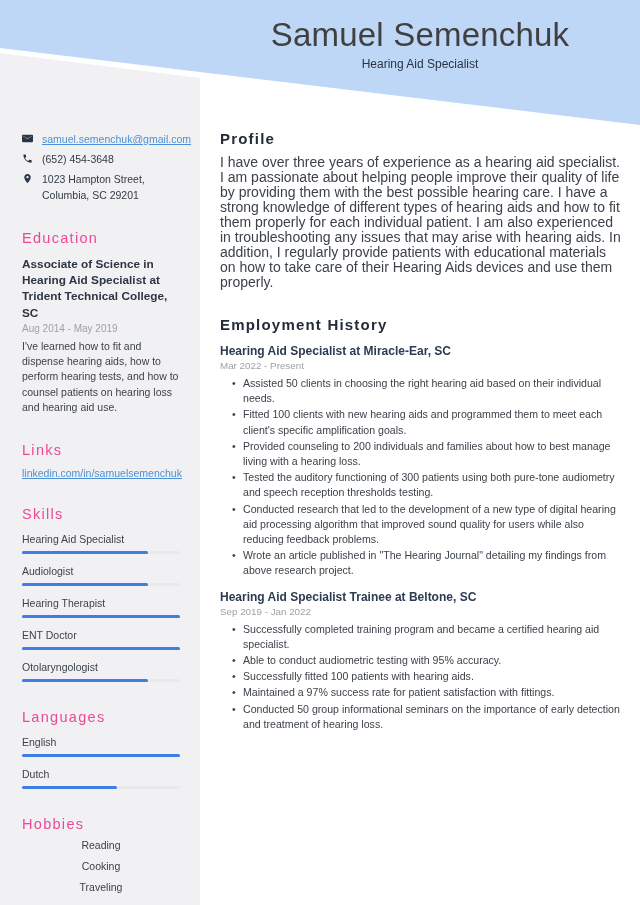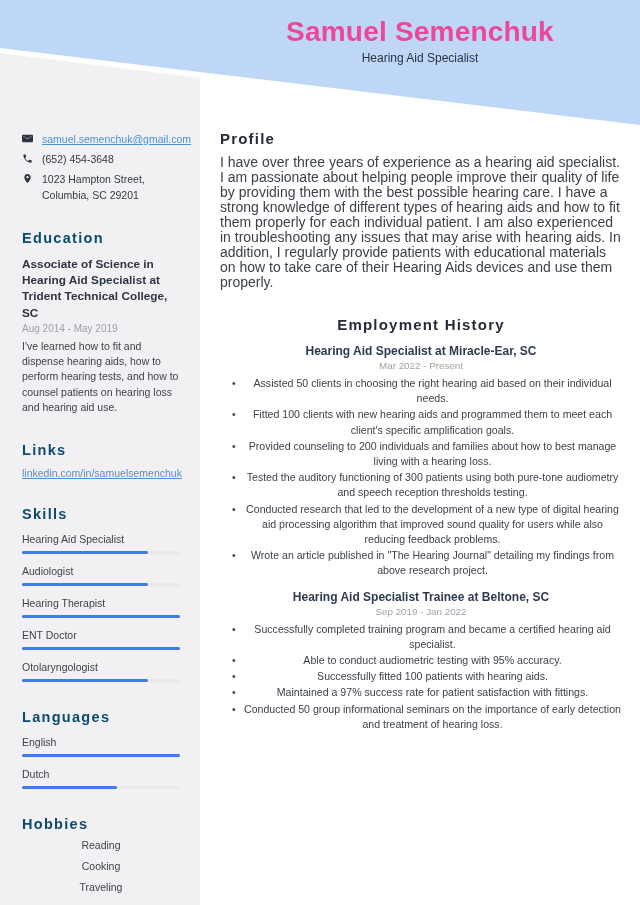--- a/index.html
+++ b/index.html
@@ -16,35 +16,35 @@
   }
   .sidebar-bg {
     position:absolute; top:0; left:0; width:200px; height:905px;
     background:#f1f1f3;
     clip-path:polygon(0 53px, 200px 78px, 200px 905px, 0 905px);
   }
   .header-text {
     position:absolute; left:200px; top:16px; width:440px; text-align:center;
   }
   .header-name {
-    font-size:28px; font-weight:bold; color:#ec4899; letter-spacing:0.2px;
+    font-size:33px; font-weight:normal; color:#404040; letter-spacing:0.2px;
     line-height:1.15;
   }
   .header-title { font-size:12px; color:#2a3342; margin-top:3px; }
 
   
   .sidebar {
     position:absolute; left:22px; top:132px; width:158px; font-size:10.5px;
   }
   .contact-row { display:flex; align-items:flex-start; margin-bottom:5px; color:#323a45; line-height:1.45; }
   .contact-row .cicon { flex:0 0 12px; height:12px; margin-right:8px; margin-top:1px; }
   .cicon svg { width:11px; height:11px; fill:#2b3544; }
   a.blue-link { color:#4a90d5; }
   .side-heading {
-    font-size:14.5px; font-weight:bold; color:#0c4a6e; letter-spacing:1.3px;
+    font-size:14.5px; font-weight:normal; color:#ec4899; letter-spacing:1.3px;
   }
   .side-section { margin-top:27px; }
   .edu-degree { font-weight:bold; font-size:11.8px; color:#2e3542; line-height:1.38; margin-top:10px; }
   .muted-date { color:#9da1a8; font-size:10px; margin-top:2px; }
   .edu-desc { color:#3c424b; font-size:10.5px; line-height:1.45; margin-top:5px; }
   .links-body { margin-top:9px; }
   .skill-item { margin-top:11px; }
   .skill-label { color:#3d434b; font-size:10.5px; }
   .bar-track { margin-top:6px; height:3px; background:#e9e9ea; border-radius:2px; position:relative; }
   .bar-fill { position:absolute; left:0; top:0; bottom:0; background:#3d7de4; border-radius:2px; }
@@ -52,21 +52,21 @@
   .hobbies-body { margin-top:5px; }
 
   
   .main {
     position:absolute; left:220px; top:130px; width:402px;
   }
   .main-heading {
     font-size:15px; font-weight:bold; color:#232c3b; letter-spacing:1.2px;
   }
   .profile-text { margin-top:8px; font-size:14px; line-height:15px; color:#3c424b; }
-  .section { margin-top:26px;text-align:center; }
+  .section { margin-top:26px; }
   .job { margin-top:11px; }
   .job-title { font-size:12px; font-weight:bold; color:#2c3b52; }
   .job-dates { font-size:9.8px; color:#9da1a8; margin-top:2px; }
   .job ul { list-style:none; margin-top:5px; }
   .job li {
     position:relative; padding-left:23px; font-size:10.6px; line-height:15.2px;
     color:#3c424b; margin-bottom:1px;
   }
   .job li::before {
     content:"•"; position:absolute; left:12px; top:0; color:#3c424b;

